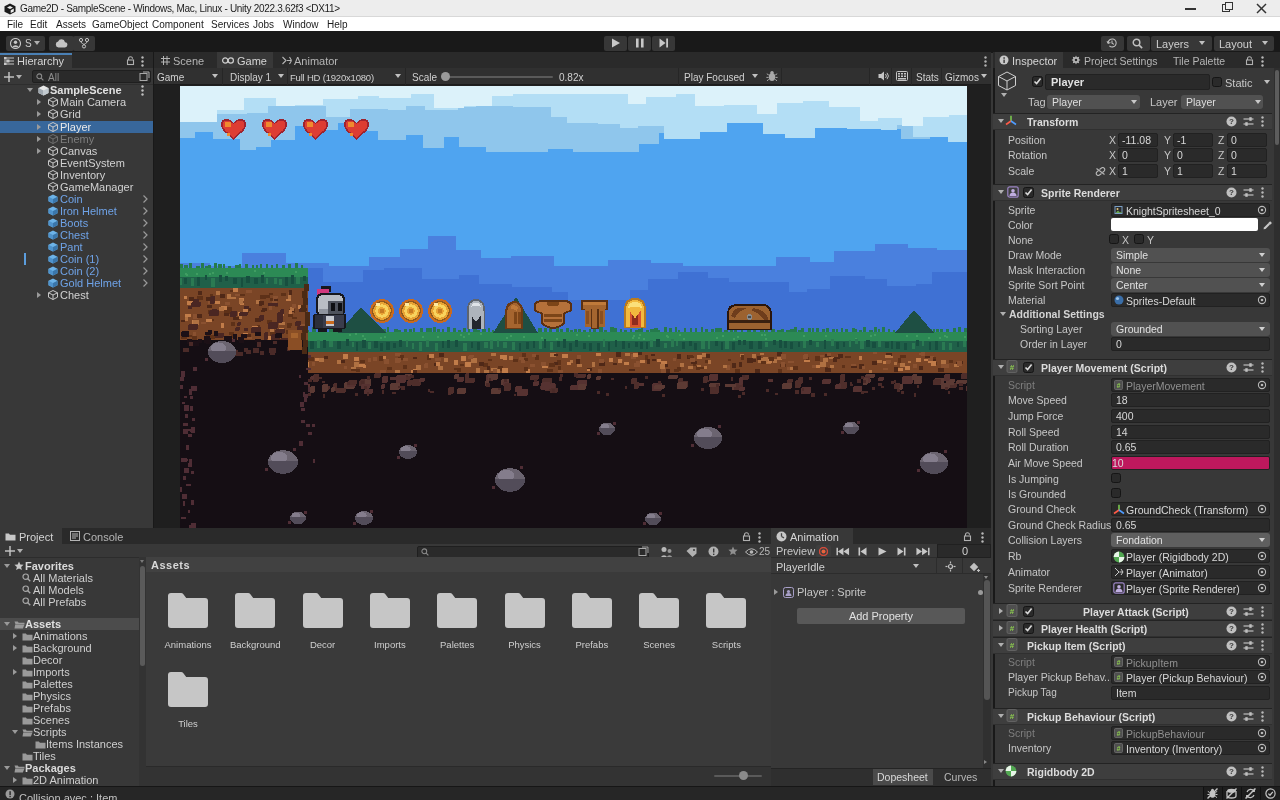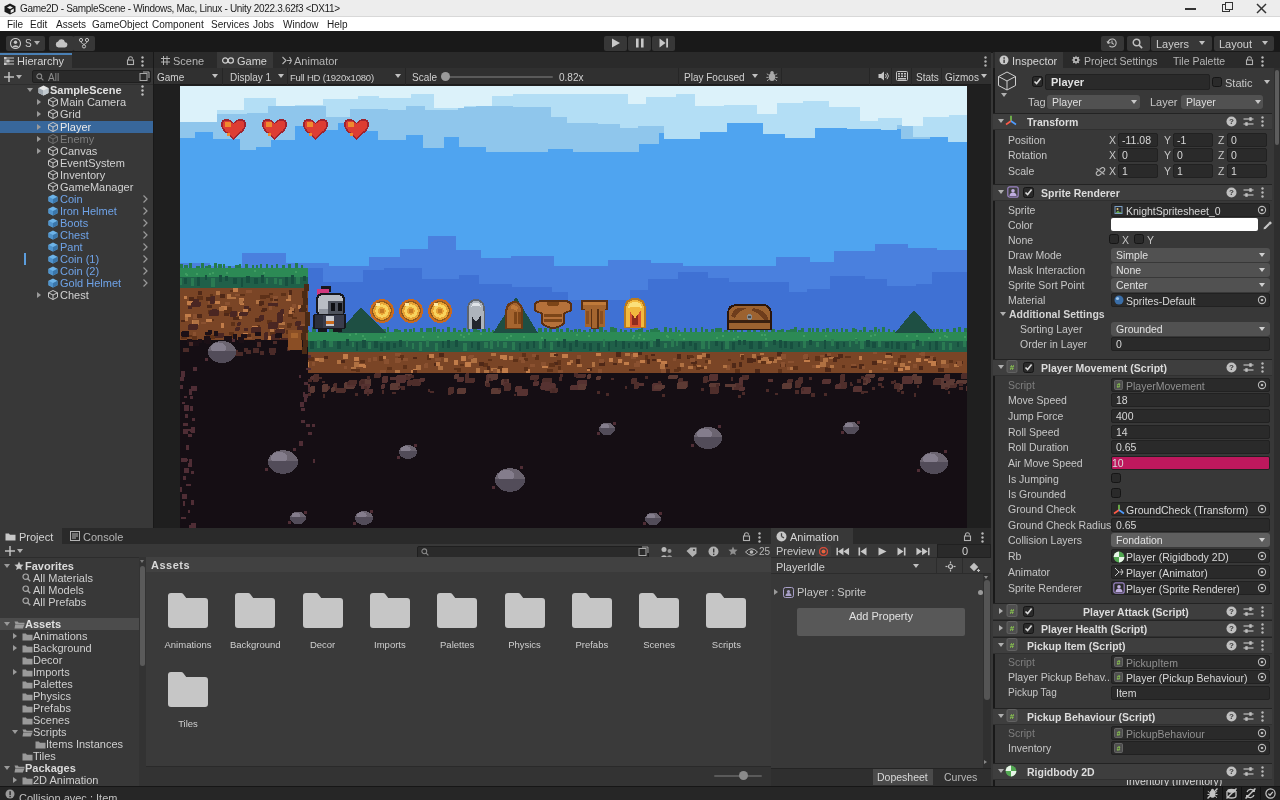--- a/index.html
+++ b/index.html
@@ -1908,21 +1908,21 @@
   </svg>
 <div style="position:absolute;left:771px;top:574px;width:220px;height:194px;background:#383838"></div>
 <div style="position:absolute;left:774px;top:589px;width:0;height:0;border-left:4px solid #9a9a9a;border-top:3px solid transparent;border-bottom:3px solid transparent;"></div>
 <svg style="position:absolute;left:783px;top:587px" width="11" height="11" viewBox="0 0 11 11">
     <rect x="0.5" y="0.5" width="10" height="10" rx="2" fill="none" stroke="#a8a0c8"></rect>
     <circle cx="5.5" cy="4.5" r="1.6" fill="#a8a0c8"></circle>
     <path d="M2.5 9 a3 3 0 0 1 6 0 z" fill="#a8a0c8"></path>
   </svg>
 <div style="position:absolute;left:797px;top:586px;font-size:11px;color:#c6c6c6;font-weight:normal;white-space:nowrap;">Player : Sprite</div>
 <div style="position:absolute;left:978px;top:590px;width:5px;height:5px;background:#9a9a9a;border-radius:50%"></div>
-<div style="position:absolute;left:797px;top:608px;width:168px;height:28px;background:#585858;border-radius:2px;text-align:center;font-size:11px;color:#e0e0e0;line-height:16px">Add Property</div>
+<div style="position:absolute;left:797px;top:608px;width:168px;height:16px;background:#585858;border-radius:2px;text-align:center;font-size:11px;color:#e0e0e0;line-height:16px">Add Property</div>
 <div style="position:absolute;left:771px;top:768px;width:220px;height:18px;background:#2f2f2f;border-top:1px solid #242424"></div>
 <div style="position:absolute;left:873px;top:769px;width:60px;height:16px;background:#4a4a4a"></div>
 <div style="position:absolute;left:877px;top:771px;font-size:10.5px;color:#d8d8d8;font-weight:normal;white-space:nowrap;">Dopesheet</div>
 <div style="position:absolute;left:944px;top:771px;font-size:10.5px;color:#b8b8b8;font-weight:normal;white-space:nowrap;">Curves</div>
 <div style="position:absolute;left:983px;top:574px;width:8px;height:194px;background:#303030"></div>
 <div style="position:absolute;left:984px;top:580px;width:6px;height:120px;background:#555;border-radius:3px"></div>
 <div style="position:absolute;left:984px;top:576px;width:0;height:0;border-top:3px solid #888;border-left:2px solid transparent;border-right:2px solid transparent;"></div>
 <div style="position:absolute;left:984px;top:760px;width:0;height:0;border-left:3px solid #888;border-top:2px solid transparent;border-bottom:2px solid transparent;"></div>
 <div style="position:absolute;left:993px;top:52px;width:287px;height:734px;background:#383838;border-left:2px solid #191919"></div>
 <div style="position:absolute;left:993px;top:52px;width:287px;height:16px;background:#2a2a2a"></div>
@@ -2365,21 +2365,21 @@
 <svg style="position:absolute;left:1257px;top:728px" width="10" height="10" viewBox="0 0 10 10">
     <circle cx="5" cy="5" r="3.6" fill="none" stroke="#b8b8b8" stroke-width="1.1"></circle>
     <circle cx="5" cy="5" r="1.3" fill="#b8b8b8"></circle>
   </svg>
 <div style="position:absolute;left:1008px;top:742px;font-size:10.5px;color:#c6c6c6;font-weight:normal;white-space:nowrap;">Inventory</div>
 <div style="position:absolute;left:1111px;top:741px;width:159px;height:14px;background:#2a2a2a;border:1px solid #212121;border-radius:2px"></div>
 <svg style="position:absolute;left:1114px;top:743px" width="9" height="10" viewBox="0 0 9 10">
     <rect x="0.5" y="0.5" width="8" height="9" rx="1" fill="#4f4f4f" stroke="#777" stroke-width="0.7"></rect>
     <text x="4.5" y="7.5" font-size="6.5" font-family="Liberation Sans" fill="#8fd14f" text-anchor="middle" font-weight="bold">#</text>
   </svg>
-<div style="position:absolute;left:1126px;top:742.5px;font-size:10.5px;color:#d8d8d8;font-weight:normal;white-space:nowrap;margin-top:32px;">Inventory (Inventory)</div>
+<div style="position:absolute;left:1126px;top:742.5px;font-size:10.5px;color:#d8d8d8;font-weight:normal;white-space:nowrap;">Inventory (Inventory)</div>
 <svg style="position:absolute;left:1257px;top:743px" width="10" height="10" viewBox="0 0 10 10">
     <circle cx="5" cy="5" r="3.6" fill="none" stroke="#b8b8b8" stroke-width="1.1"></circle>
     <circle cx="5" cy="5" r="1.3" fill="#b8b8b8"></circle>
   </svg>
 <div style="position:absolute;left:993px;top:763px;width:279px;height:17px;background:#3e3e3e;border-top:1px solid #232323;border-bottom:1px solid #303030"></div>
 <div style="position:absolute;left:998px;top:769px;width:0;height:0;border-top:4px solid #b0b0b0;border-left:3px solid transparent;border-right:3px solid transparent;"></div>
 <svg style="position:absolute;left:1005px;top:765px" width="12" height="12" viewBox="0 0 12 12">
     <circle cx="6" cy="6" r="5.4" fill="#52a852"></circle>
     <path d="M6 0.6 A5.4 5.4 0 0 0 0.6 6 L6 6 Z" fill="#e8f5e8"></path>
     <path d="M6 11.4 A5.4 5.4 0 0 0 11.4 6 L6 6 Z" fill="#e8f5e8"></path>

